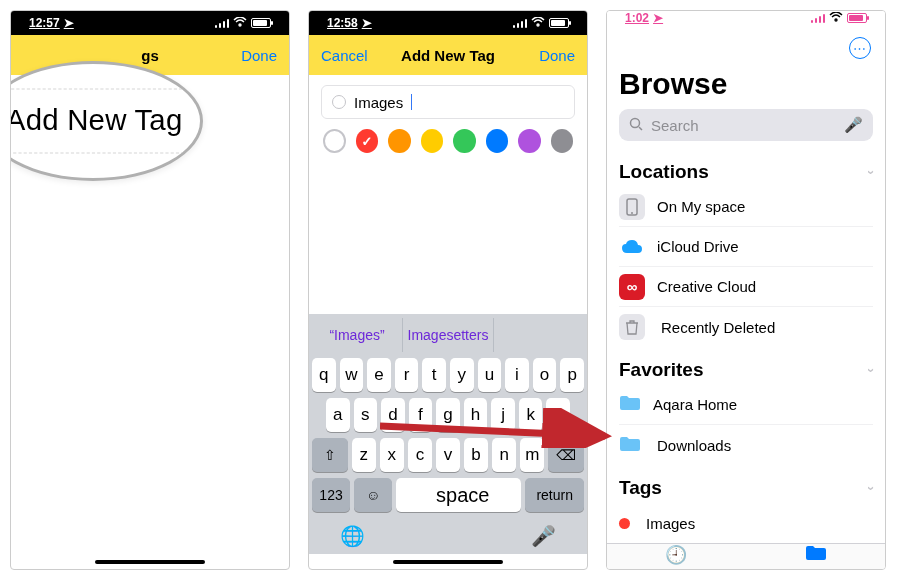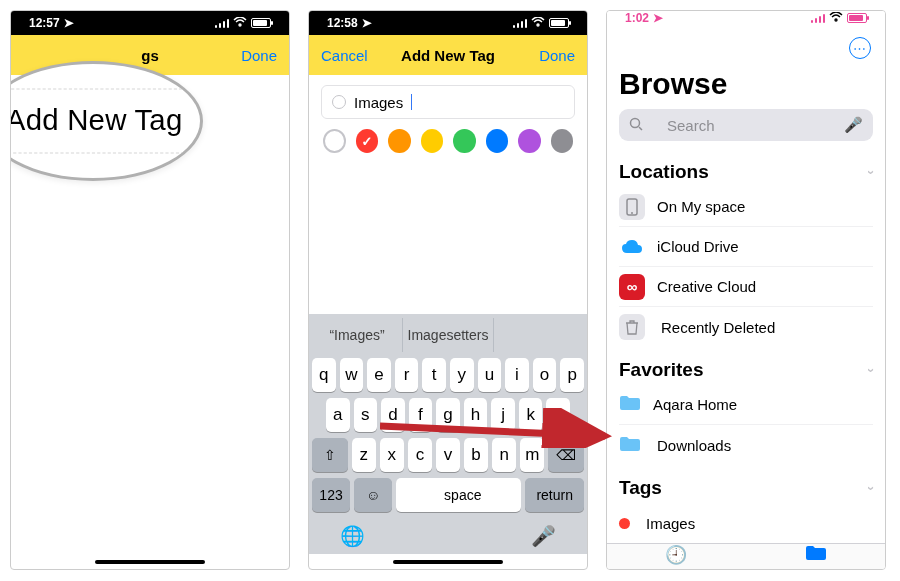--- a/index.html
+++ b/index.html
@@ -41,21 +41,21 @@
     display: flex;
     align-items: center;
     justify-content: space-between;
     padding: 0 18px;
     font-size: 12px;
     font-weight: 600;
   }
   .status-bar.dark { background: #000; color: #fff; }
   .status-bar.light { background: #fff; color: #ec4899; }
   .status-right { display:flex; align-items:center; gap:4px; }
-  .status-left { display:flex; gap:4px; }
+  .status-left { display:flex; gap:4px;text-decoration:underline; }
   .bars, .wifi, .battery { display:inline-block; }
   
   .bars { width:14px; height:10px; position:relative; }
   .bars span { position:absolute; bottom:0; width:2px; background: currentColor; border-radius:1px;}
   .bars span:nth-child(1){left:0;height:3px;}
   .bars span:nth-child(2){left:4px;height:5px;}
   .bars span:nth-child(3){left:8px;height:7px;}
   .bars span:nth-child(4){left:12px;height:9px;}
   .battery-ico { width:20px; height:10px; border:1px solid currentColor; border-radius:2px; position:relative;}
   .battery-ico::after{content:"";position:absolute;right:-3px;top:2px;width:2px;height:4px;background:currentColor;border-radius:1px;}
@@ -167,37 +167,37 @@
   .predict-row {
     display:flex;
     height: 34px;
     font-size: 14px;
   }
   .predict-cell {
     flex:1;
     display:flex;
     align-items:center;
     justify-content:center;
-    color:#404040;
+    color:#6d28d9;
     border-right:1px solid #b8bdc4;
   }
   .predict-cell:last-child { border-right:none; }
   .key-row { display:flex; gap:4px; justify-content:center; }
   .key {
     background: var(--ios-key-bg);
     border-radius:5px;
     height: 34px;
     flex:1;
     display:flex;
     align-items:center;
     justify-content:center;
     font-size:17px;
     box-shadow: 0 1px 0 rgba(0,0,0,0.3);
   }
-  .key.space { flex:4; font-size:14px;padding-left:8px; }
+  .key.space { flex:4; font-size:20px;padding-left:8px; }
   .key.return { flex:2; font-size:14px; background: var(--ios-key-dark);}
   .key.shift, .key.backspace, .key.num, .key.emoji { flex:1.3; background: var(--ios-key-dark); font-size:14px;}
   .kb-bottom-icons {
     display:flex;
     justify-content:space-between;
     padding: 6px 28px 0;
     font-size:20px;
     color:#4a4d52;
   }
 
@@ -220,21 +220,21 @@
   }
   .searchbar {
     background: var(--ios-search-bg);
     border-radius: 9px;
     height: 32px;
     display:flex;
     align-items:center;
     padding: 12px 10px;
     color: var(--ios-gray);
     font-size:15px;
-    gap:24px;
+    gap:8px;
     margin-bottom:14px;
   }
   .section-head {
     display:flex;
     align-items:center;
     justify-content:space-between;
     font-size:19px;
     font-weight:700;
     margin: 6px 0 4px;
     gap: 33px;

